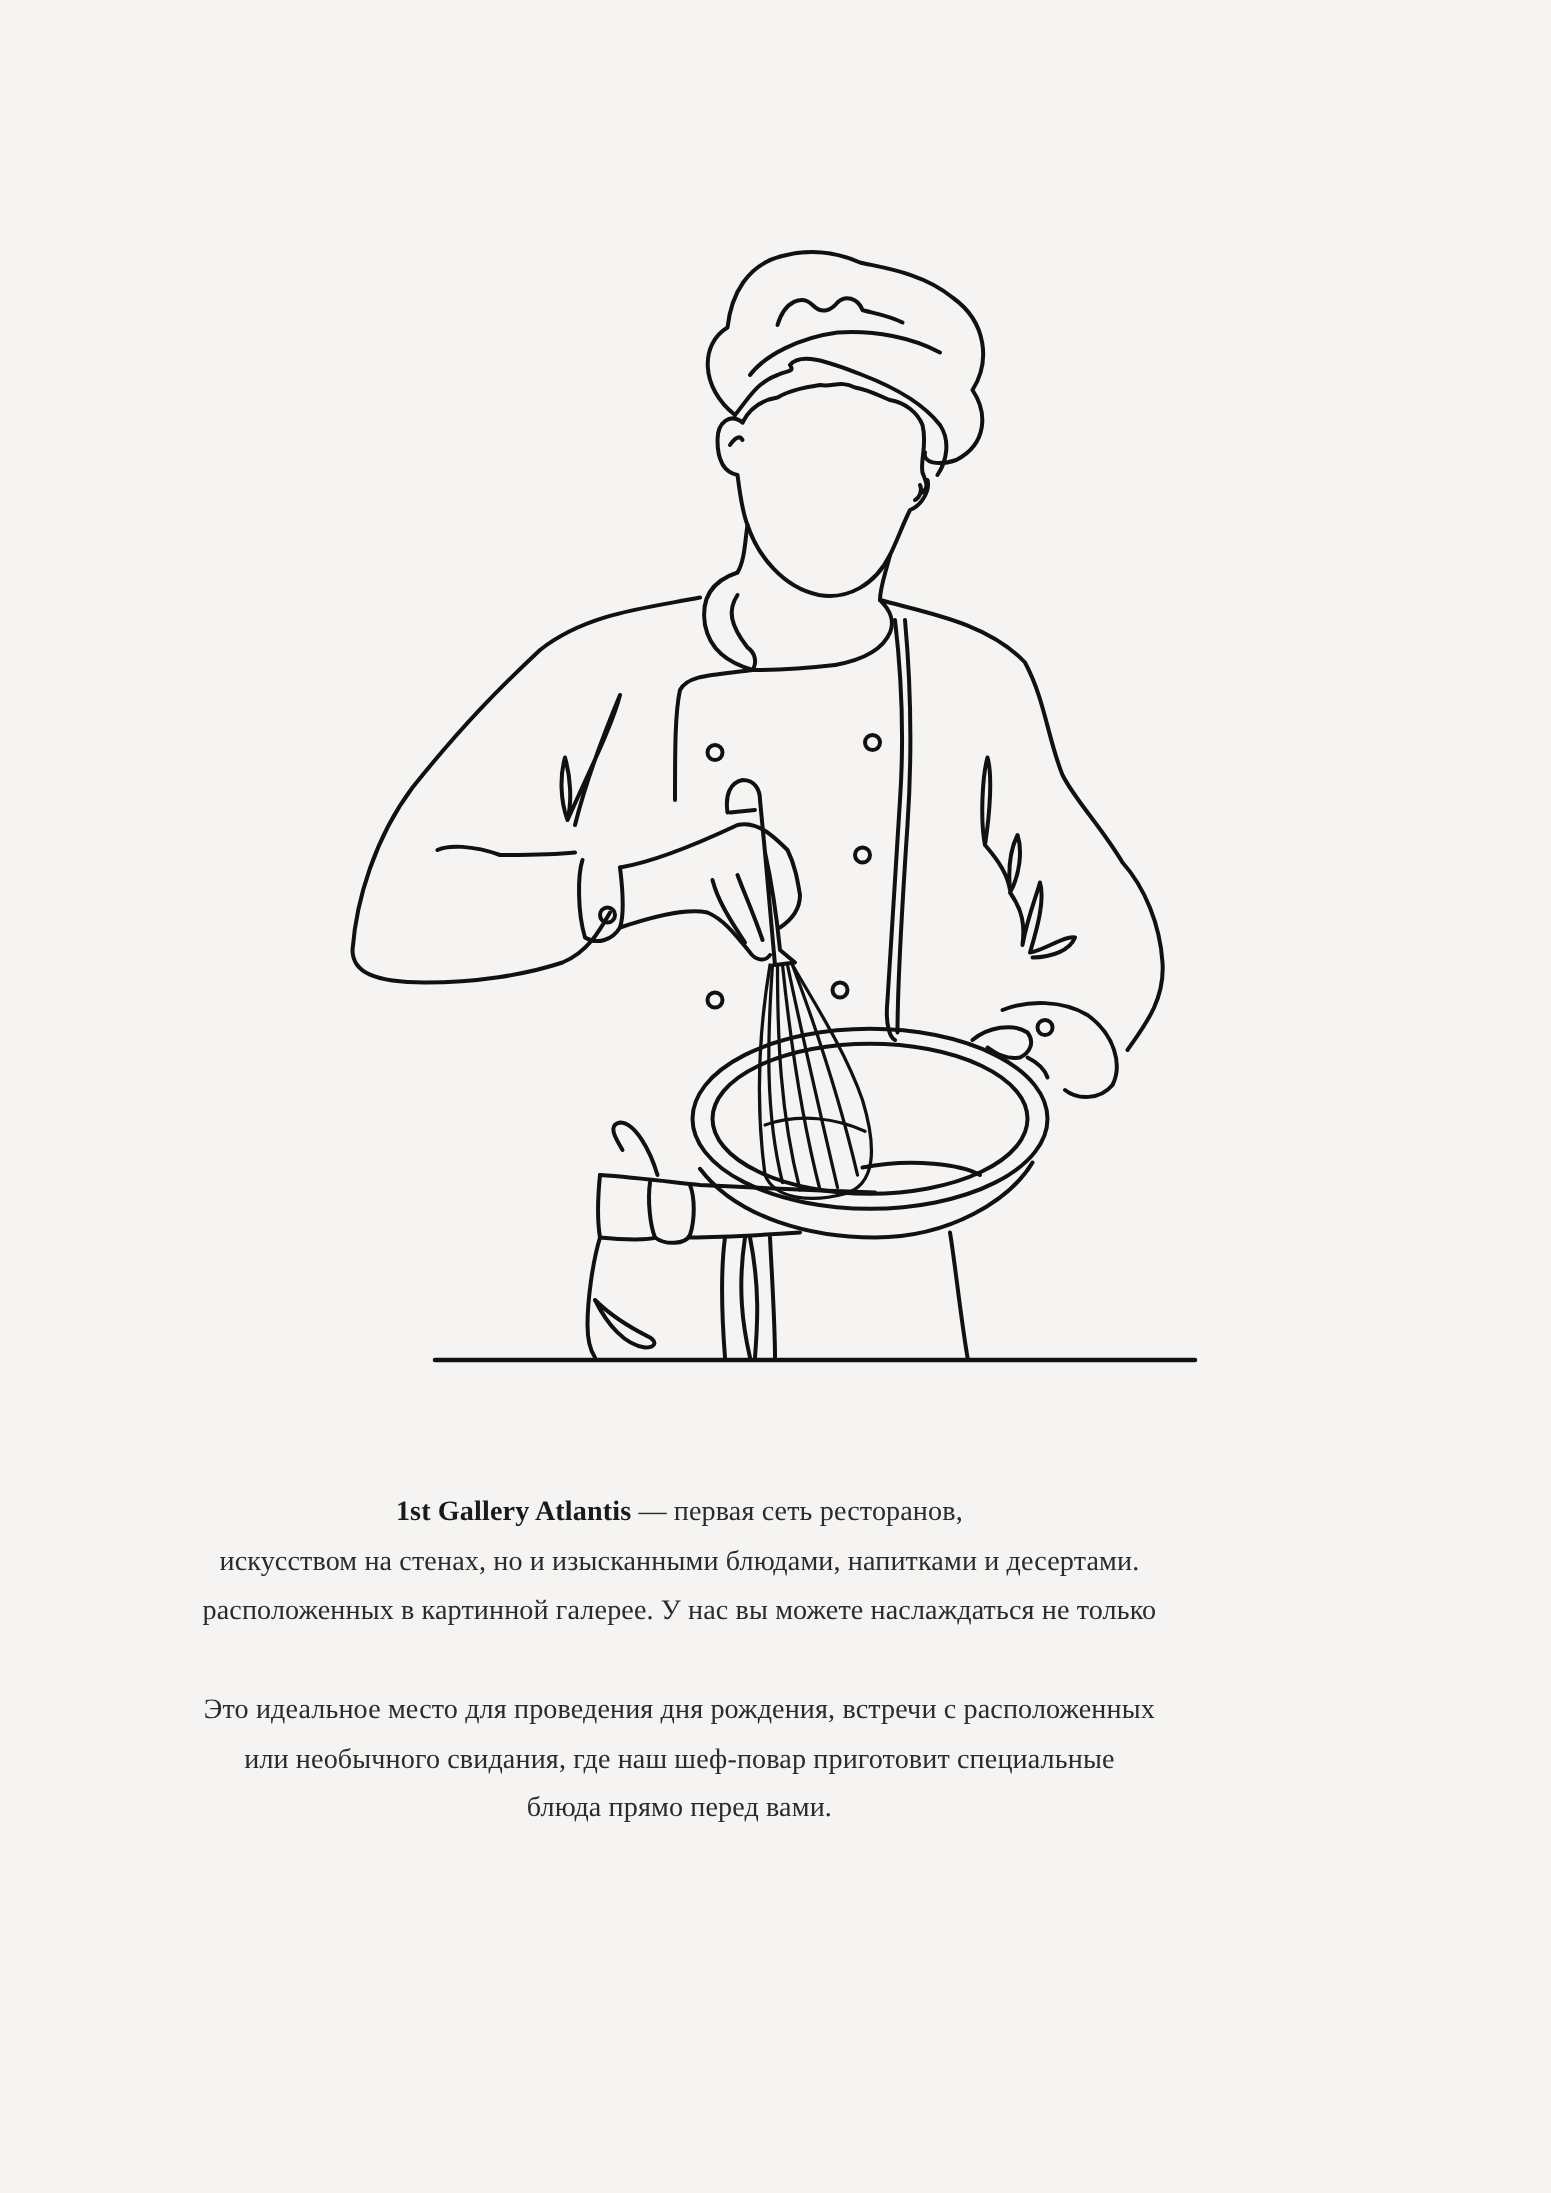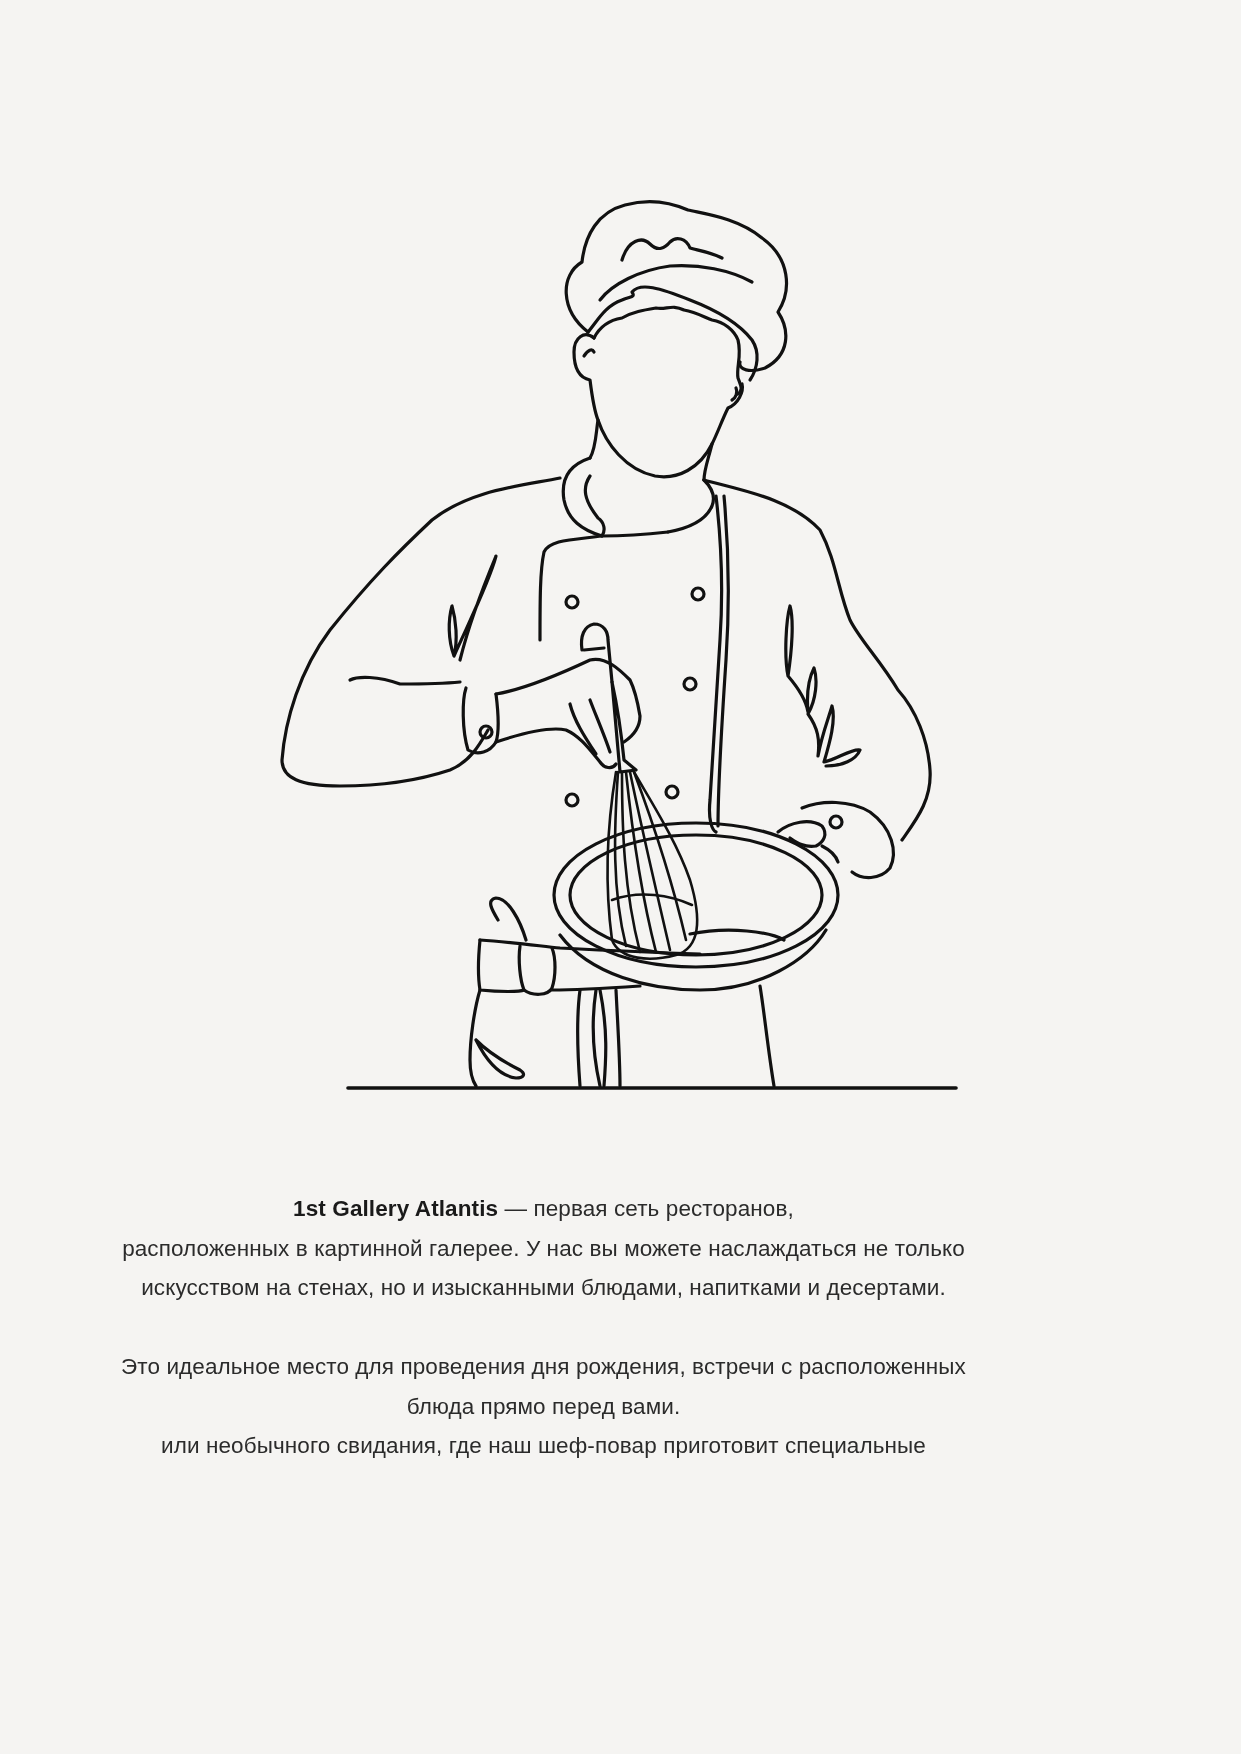--- a/index.html
+++ b/index.html
@@ -29,20 +29,21 @@
     .text-block {
       position: absolute;
       left: 0;
       width: 1087px;
       text-align: center;
       font-size: 22.5px;
       line-height: 39.5px;
       font-weight: 300;
       color: #2b2b2b;
       letter-spacing: 0.1px;
+      font-family: Liberation Serif, serif;
     }
     .text-block.p1 { top: 1189px; }
     .text-block.p2 { top: 1347px; }
     .text-block .line { display: block; white-space: nowrap; }
     .text-block b {
       font-weight: 700;
       color: #1a1a1a;
     }
   </style>
 </head>
@@ -129,21 +130,21 @@
     <path d="M596 990 C590 1030 594 1060 600 1086 M600 990 C608 1030 606 1060 604 1086"></path>
     <path d="M616 990 C618 1030 620 1060 620 1086"></path>
     <path d="M760 986 C764 1010 768 1050 774 1086"></path>
 
     <line x1="348" y1="1088" x2="956" y2="1088" stroke-width="3.6"></line>
   </svg>
 </div>
 
 <div class="text-block p1">
   <span class="line"><b>1st Gallery Atlantis</b><span> — первая сеть ресторанов,</span></span>
+  <span class="line">искусством на стенах, но и изысканными блюдами, напитками и десертами.</span>
   <span class="line">расположенных в картинной галерее. У нас вы можете наслаждаться не только</span>
-  <span class="line">искусством на стенах, но и изысканными блюдами, напитками и десертами.</span>
 </div>
 
 <div class="text-block p2">
   <span class="line">Это идеальное место для проведения дня рождения, встречи с расположенных</span>
+  <span class="line">или необычного свидания, где наш шеф-повар приготовит специальные</span>
   <span class="line">блюда прямо перед вами.</span>
-  <span class="line">или необычного свидания, где наш шеф-повар приготовит специальные</span>
 </div>
 
 </body></html>

